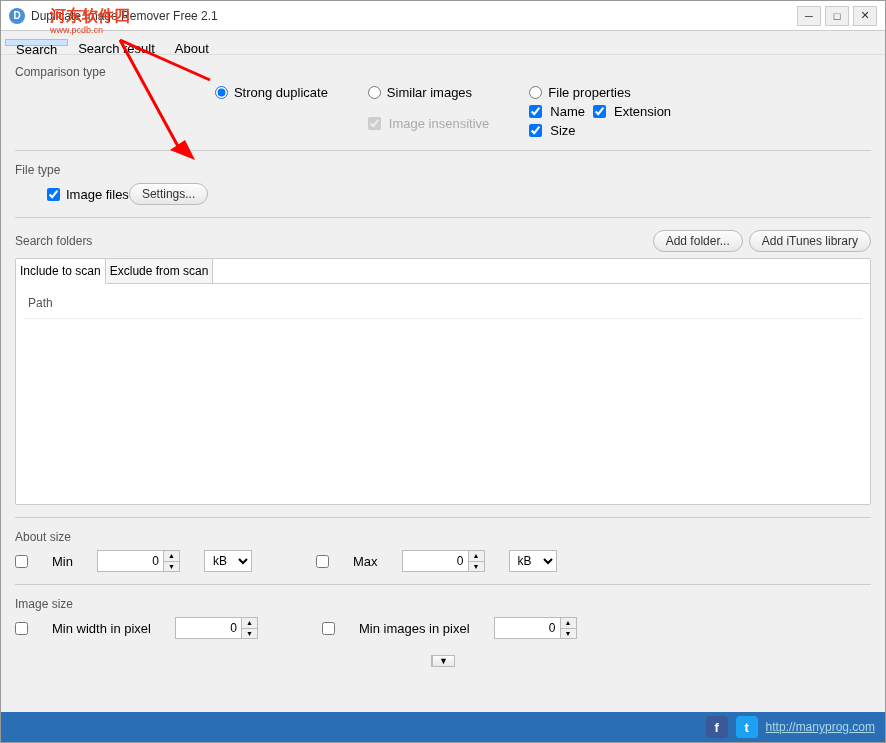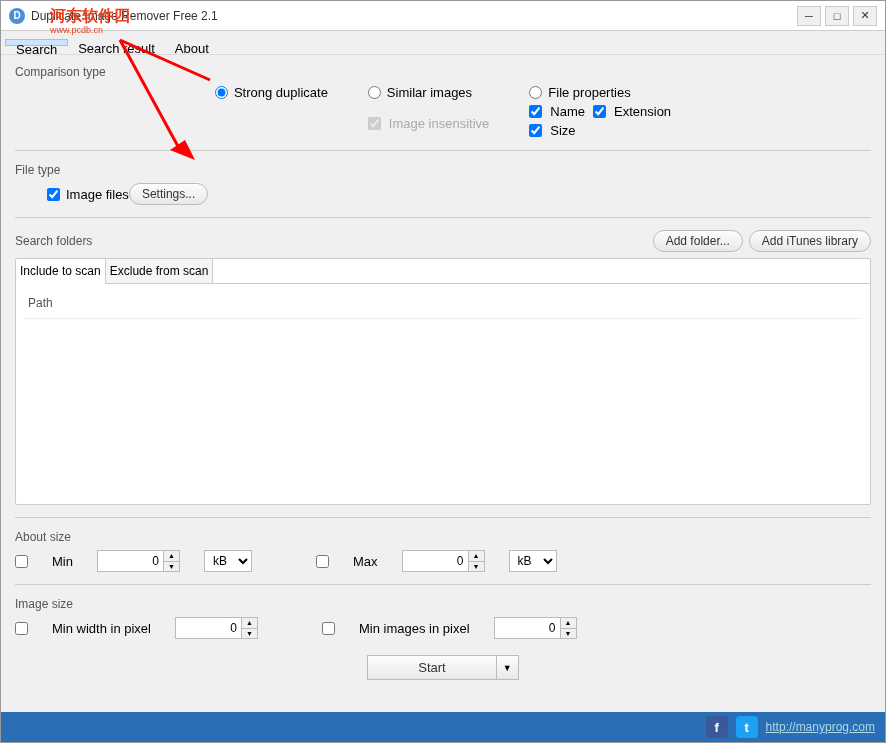--- a/index.html
+++ b/index.html
@@ -475,21 +475,20 @@
             <div class="spinbox-buttons">
               <button class="spin-btn">▲</button>
               <button class="spin-btn">▼</button>
             </div>
           </div>
         </div>
       </div>
 
       <div class="start-row">
         <div class="start-btn-container">
-          <button class="start-btn">Start</button>
           <div class="start-dropdown">▼</div>
         </div>
       </div>
 
     </div>
 
     <div class="footer">
       <div class="footer-icon footer-fb">f</div>
       <div class="footer-icon footer-tw">t</div>
       <span class="footer-link">http://manyprog.com</span>

